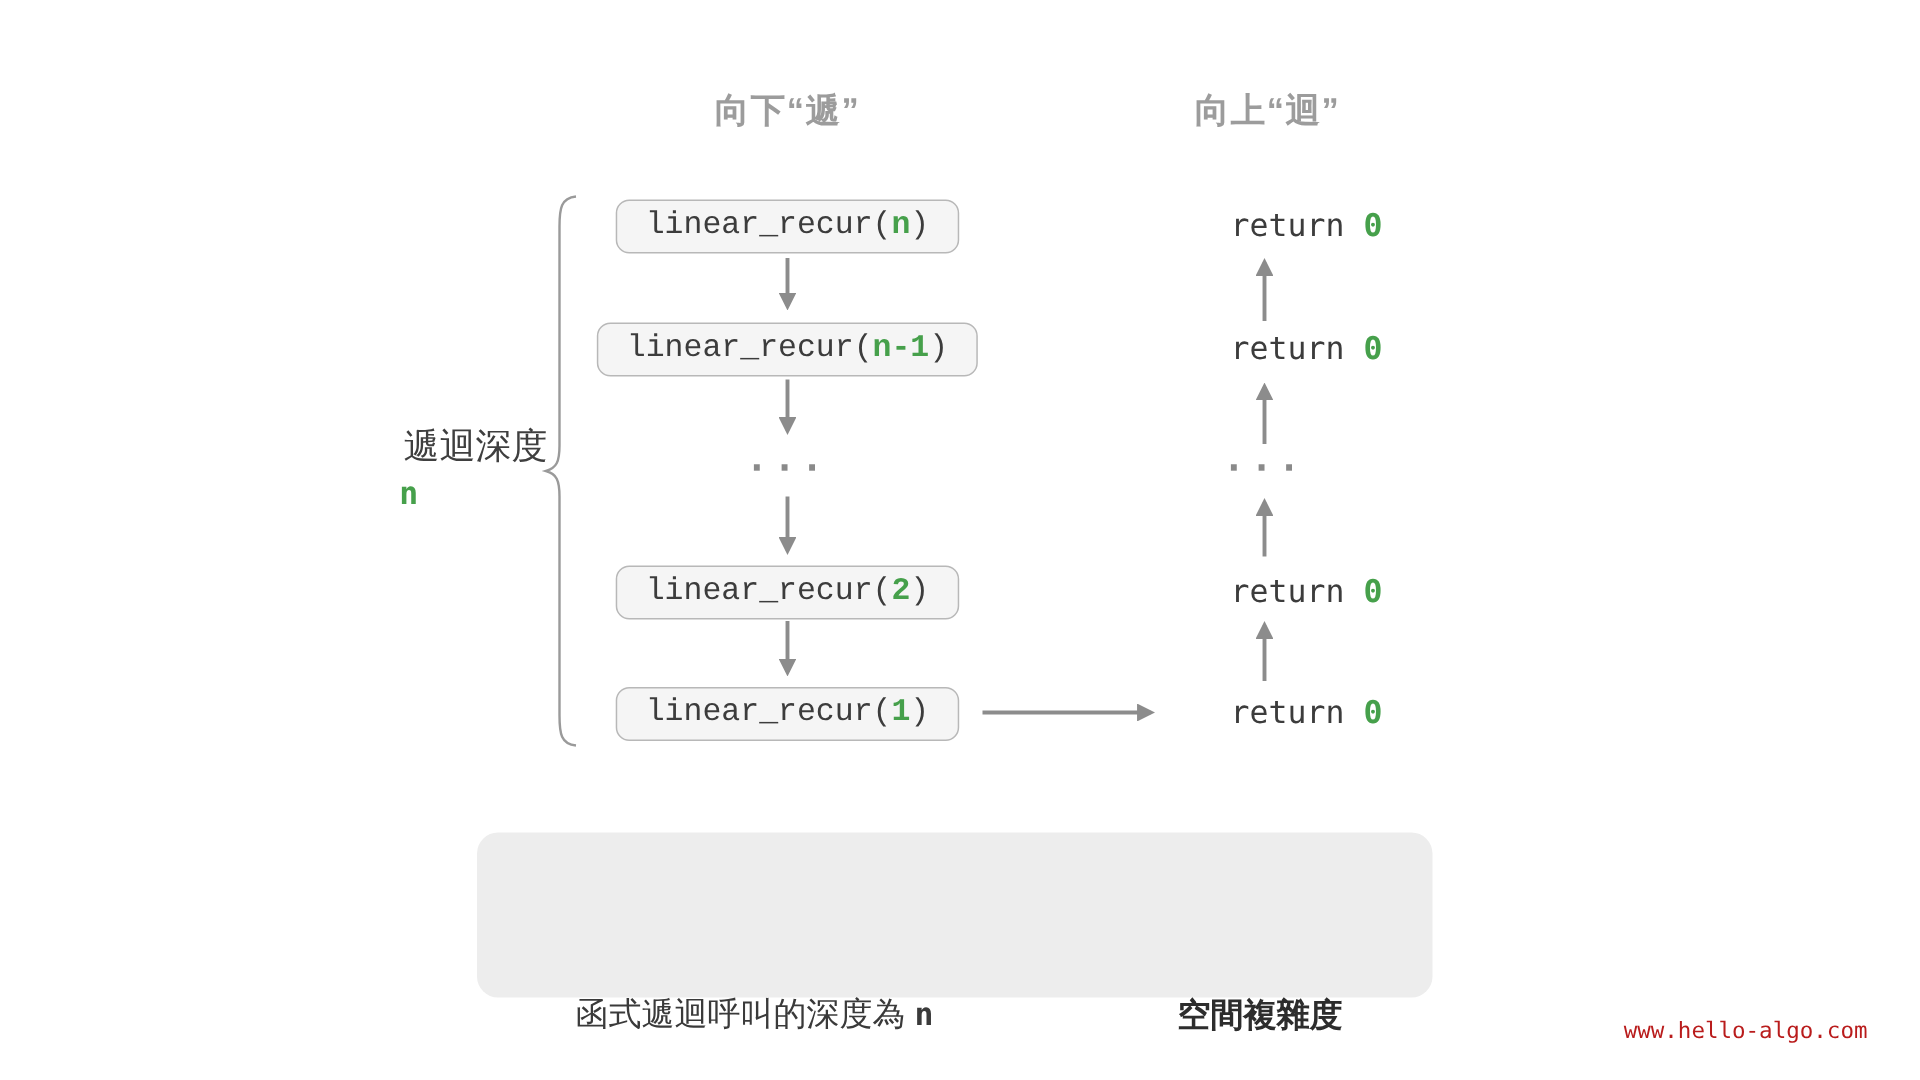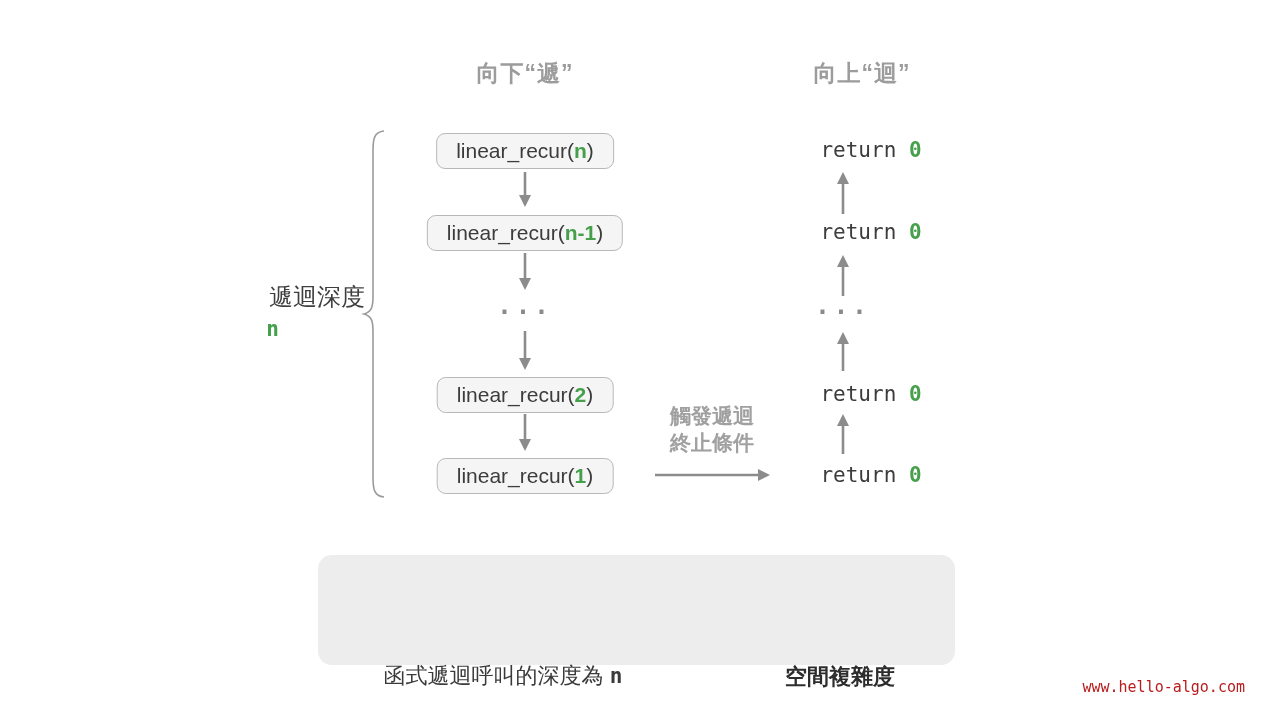--- a/index.html
+++ b/index.html
@@ -11,21 +11,21 @@
   .abs { position:absolute; }
 
   .col-header {
     top:58px; width:260px; text-align:center;
     font-size:23px; font-weight:bold; color:#9c9c9c; letter-spacing:1px;
   }
   .call-box {
     left:525px; transform:translateX(-50%);
     background:#f5f5f5; border:1.5px solid #b8b8b8; border-radius:9px;
     padding:4px 19px; white-space:pre;
-    font-family:Liberation Sans, sans-serif;
+    font-family:Liberation Mono, monospace;
     font-size:21px; font-weight:500; color:#3c3c3c; line-height:26px;
   }
   .green { color:#46a04b; font-weight:bold; }
   .return-row {
     left:871px; transform:translateX(-50%); white-space:pre;
     font-family:"DejaVu Sans Mono","Liberation Mono",monospace;
     font-size:21px; font-weight:500; color:#3c3c3c; line-height:24px;
   }
   .ellipsis {
     transform:translateX(-50%);
@@ -102,21 +102,21 @@
     </g>
 
     <line x1="655" y1="475" x2="767" y2="475" stroke="#8c8c8c" stroke-width="2.6" marker-end="url(#ah)"></line>
 
     <polygon points="688,607 712,607 712,597 734,614.5 712,632 712,622 688,622" fill="#c0c0c0"></polygon>
   </svg>
 
   <div class="abs col-header" style="left:395px;">
     <span>向下“遞”</span>
   </div>
-  <div class="abs col-header" style="left:732px;">
+  <div class="abs col-header" style="left:715px;">
     <span>向上“迴”</span>
   </div>
 
   <div class="abs call-box" style="top:133px;"><span>linear_recur(</span><span class="green">n</span><span>)</span></div>
   <div class="abs call-box" style="top:215px;"><span>linear_recur(</span><span class="green">n-1</span><span>)</span></div>
   <div class="abs ellipsis" style="left:525px; top:305px;"><span>···</span></div>
   <div class="abs call-box" style="top:377px;"><span>linear_recur(</span><span class="green">2</span><span>)</span></div>
   <div class="abs call-box" style="top:458px;text-align:right;"><span>linear_recur(</span><span class="green">1</span><span>)</span></div>
 
   <div class="abs return-row" style="top:138px;"><span>return </span><span class="green">0</span></div>
@@ -125,24 +125,20 @@
   <div class="abs return-row" style="top:382px;"><span>return </span><span class="green">0</span></div>
   <div class="abs return-row" style="top:463px;"><span>return </span><span class="green">0</span></div>
 
   <div class="abs depth-label">
     <span>遞迴深度</span>
   </div>
   <div class="abs depth-n">
     <span>n</span>
   </div>
 
-  <div class="abs terminate-label">
-    <div>觸發遞迴</div>
-    <div>終止條件</div>
-  </div>
 
   <div class="abs summary-box"></div>
   <div class="abs summary-left">
     <div><span>函式遞迴呼叫的深度為 </span><span class="code green">n</span></div>
     
   </div>
   <div class="abs summary-right">
     <div class="summary-title">空間複雜度</div>
     
   </div>

